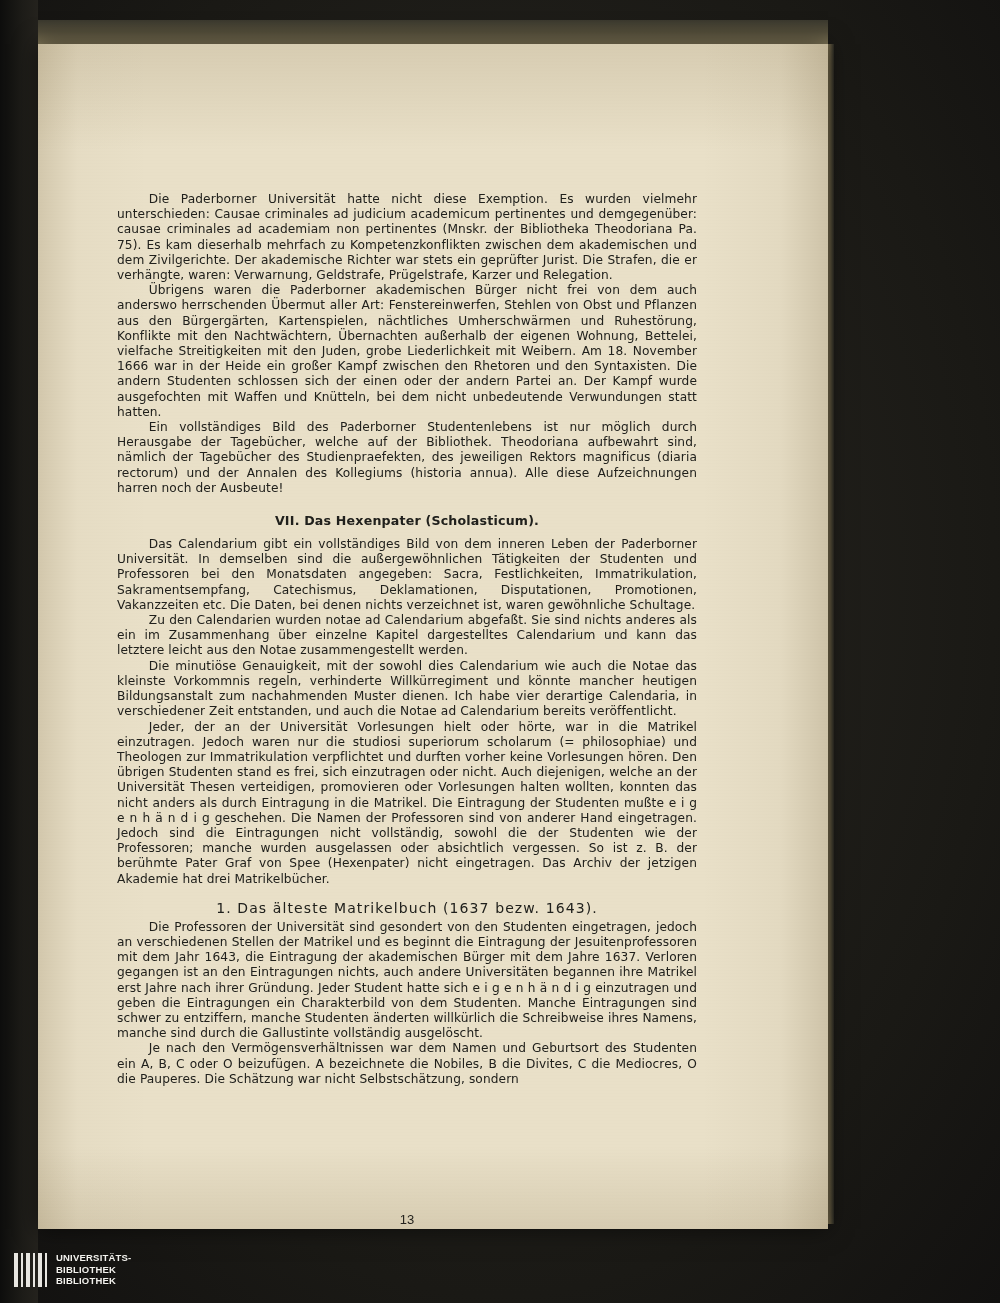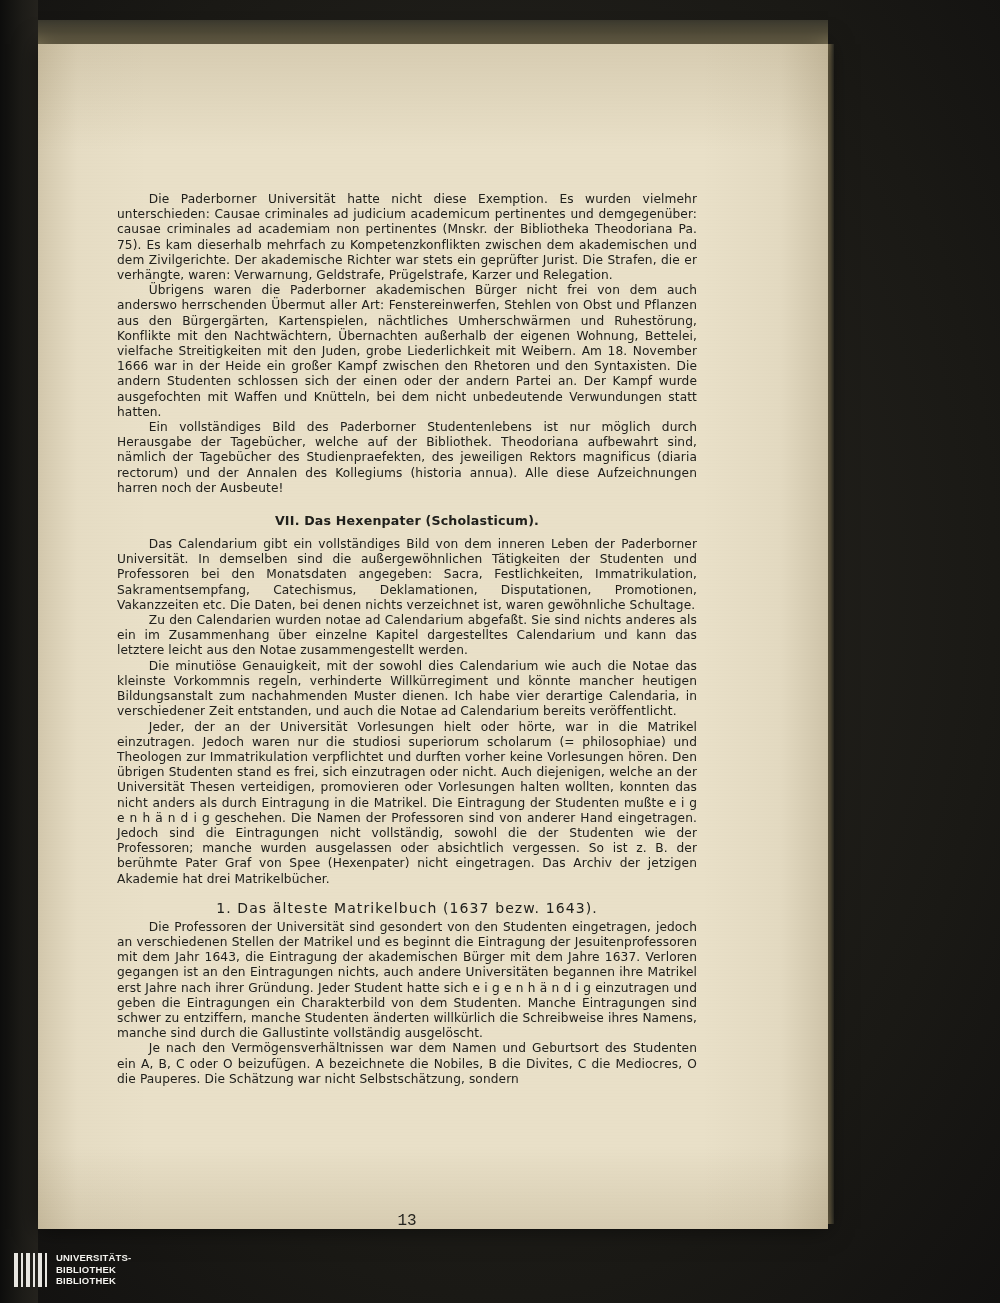--- a/index.html
+++ b/index.html
@@ -104,22 +104,22 @@
     font-weight: normal;
     letter-spacing: 1.1px;
   }
 
   #page-number {
     position: absolute;
     left: 79px;
     top: 1168px;
     width: 580px;
     text-align: center;
-    font-family: Liberation Mono, monospace;
-    font-size: 16px;
+    font-family: Liberation Sans, sans-serif;
+    font-size: 13px;
     color: #25241f;
   }
 
   
   #library-stamp {
     position: absolute;
     left: 14px;
     top: 1252px;
     display: flex;
     align-items: flex-start;

